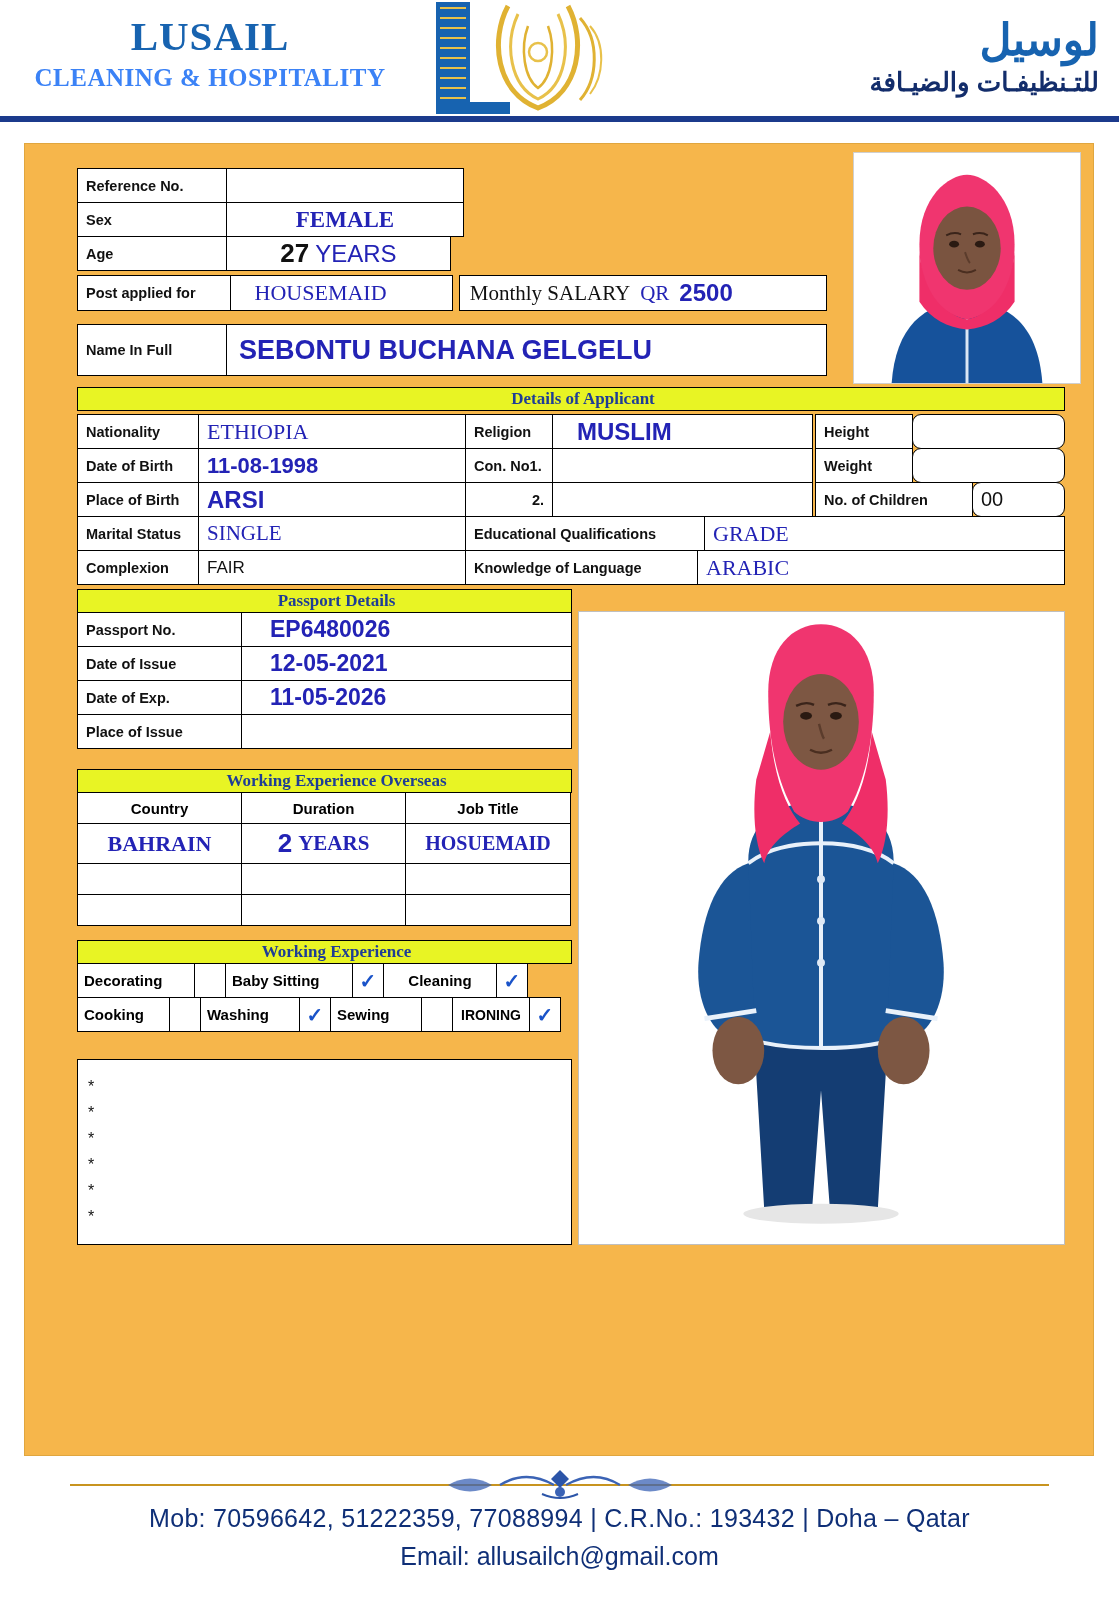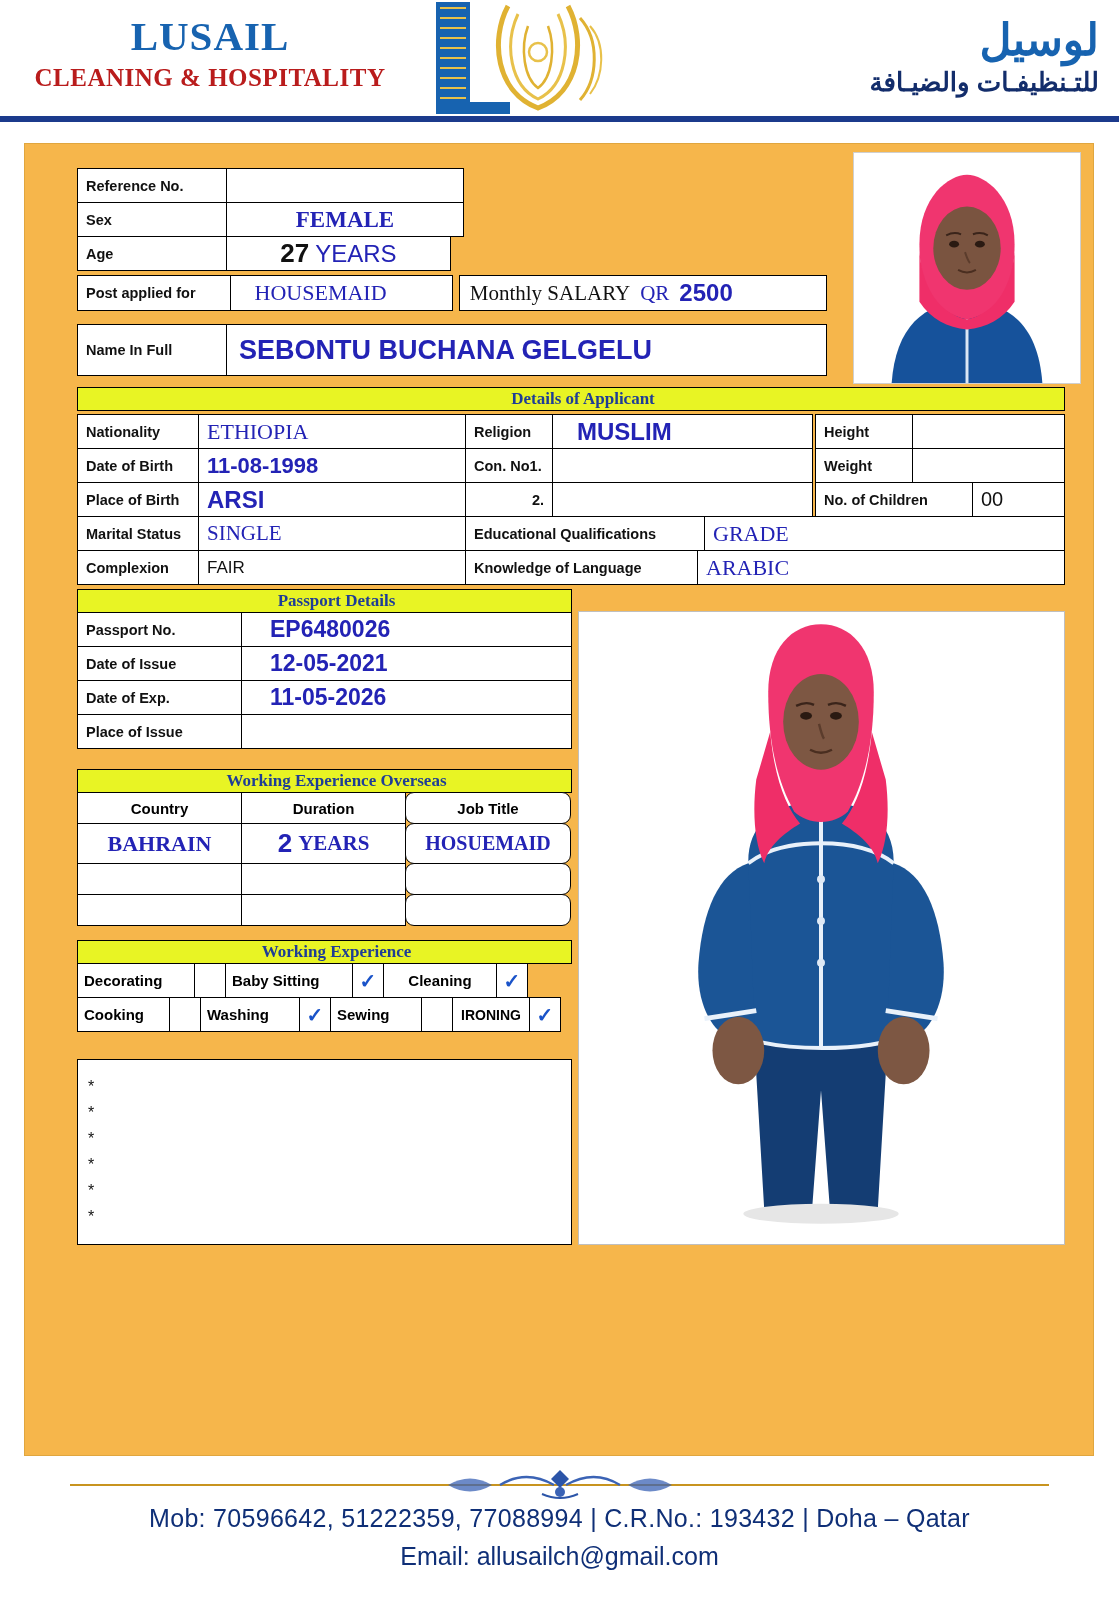--- a/index.html
+++ b/index.html
@@ -20,21 +20,21 @@
     border-bottom: 3px solid #1b3a8c;
   }
   .brand-left {
     position:absolute; left:0; top:12px; width:420px; text-align:center;
     font-family: "Liberation Serif", serif;
   }
   .brand-left .b1 {
     font-size: 41px; font-weight: bold; color:#1763b0; letter-spacing:1px;
   }
   .brand-left .b2 {
-    font-size: 25px; font-weight: bold; color:#b91c1c; letter-spacing:0.5px; margin-top:4px;
+    font-size: 25px; font-weight: bold; color:#3b82f6; letter-spacing:0.5px; margin-top:4px;
   }
   .brand-right {
     position:absolute; right:20px; top:14px; width:420px; text-align:right;
     direction: rtl;
   }
   .brand-right .a1 { font-size: 44px; font-weight: bold; color:#1763b0; }
   .brand-right .a2 { font-size: 26px; font-weight: bold; color:#132d6b; margin-top:2px; letter-spacing:1px;}
   .logo-wrap {
     position:absolute; left:430px; top:0; width:240px; height:120px;
   }
@@ -101,21 +101,21 @@
   #blk-nat .k { width:122px; }
   #blk-nat .v { flex:1; margin-left:-1px; }
 
   #blk-rel { position:absolute; left:440px; top:271px; width:348px; }
   #blk-rel .k { width:88px; }
   #blk-rel .v { flex:1; margin-left:-1px; }
   #blk-rel .k2 { width:88px; justify-content:flex-end; }
 
   #blk-hw { position:absolute; left:790px; top:271px; width:250px; }
   #blk-hw .k { width:98px; }
-  #blk-hw .v { flex:1; margin-left:-1px; }
+  #blk-hw .v { flex:1; margin-left:-1px;border-radius:9px; }
   #blk-hw .k3 { width:158px; }
 
   #blk-edu { position:absolute; left:440px; top:373px; width:600px; }
   #blk-edu .k { width:240px; }
   #blk-edu .v { flex:1; margin-left:-1px; }
   #blk-edu .k2 { width:233px; }
 
   
   #pass-bar { position:absolute; left:52px; top:445px; width:495px; }
   #pp { position:absolute; left:52px; top:469px; width:495px; }
@@ -123,21 +123,21 @@
   #pp .v { flex:1; margin-left:-1px;padding-left:28px; }
 
   
   #woe-bar { position:absolute; left:52px; top:625px; width:495px; }
   #woe { position:absolute; left:52px; top:649px; width:495px; }
   .woe-r { display:flex; height:31px; }
   .woe-r > div { border:1px solid #000; background:#fff; display:flex; align-items:center; justify-content:center; margin-top:-1px; margin-left:-1px; }
   .woe-r > div:first-child { margin-left:0; }
   .woe-c1 { width:165px; }
   .woe-c2 { width:165px; }
-  .woe-c3 { width:166px;border-radius:9px; }
+  .woe-c3 { width:166px; }
   .woe-head { font-size:15px; font-weight:bold; }
   .woe-val { font-family:"Liberation Serif", serif; font-size:22px; font-weight:bold; color:#2323b5; }
 
   
   #we-bar { position:absolute; left:52px; top:796px; width:495px; }
   #we { position:absolute; left:52px; top:820px; width:495px; }
   .we-r { display:flex; height:31px; }
   .we-r > div { border:1px solid #000; background:#fff; display:flex; align-items:center; margin-top:-1px; margin-left:-1px; padding:8px 6px; }
   .we-r > div:first-child { margin-left:0; }
   .chk { width:32px; justify-content:center; color:#1a53c9; font-size:20px; font-weight:bold; padding:0; }

